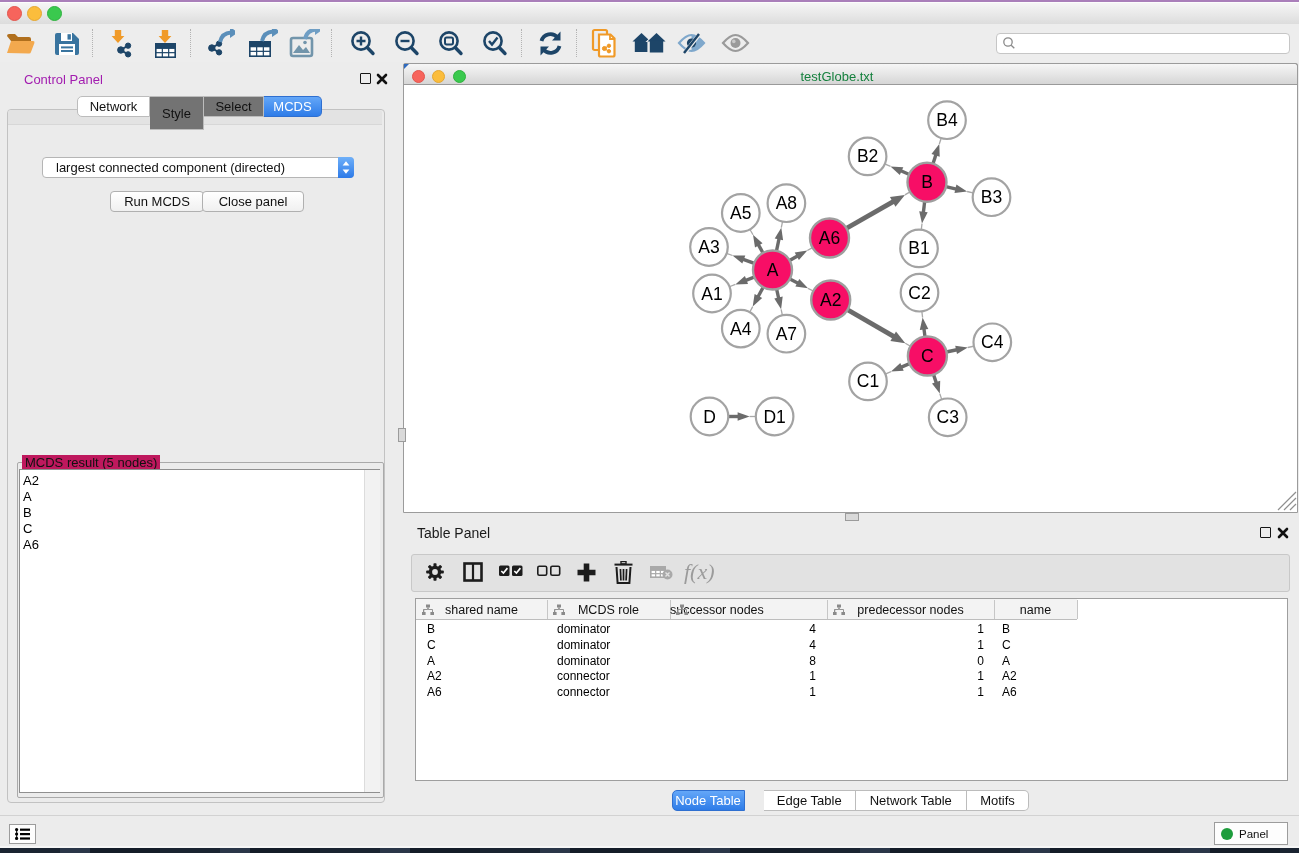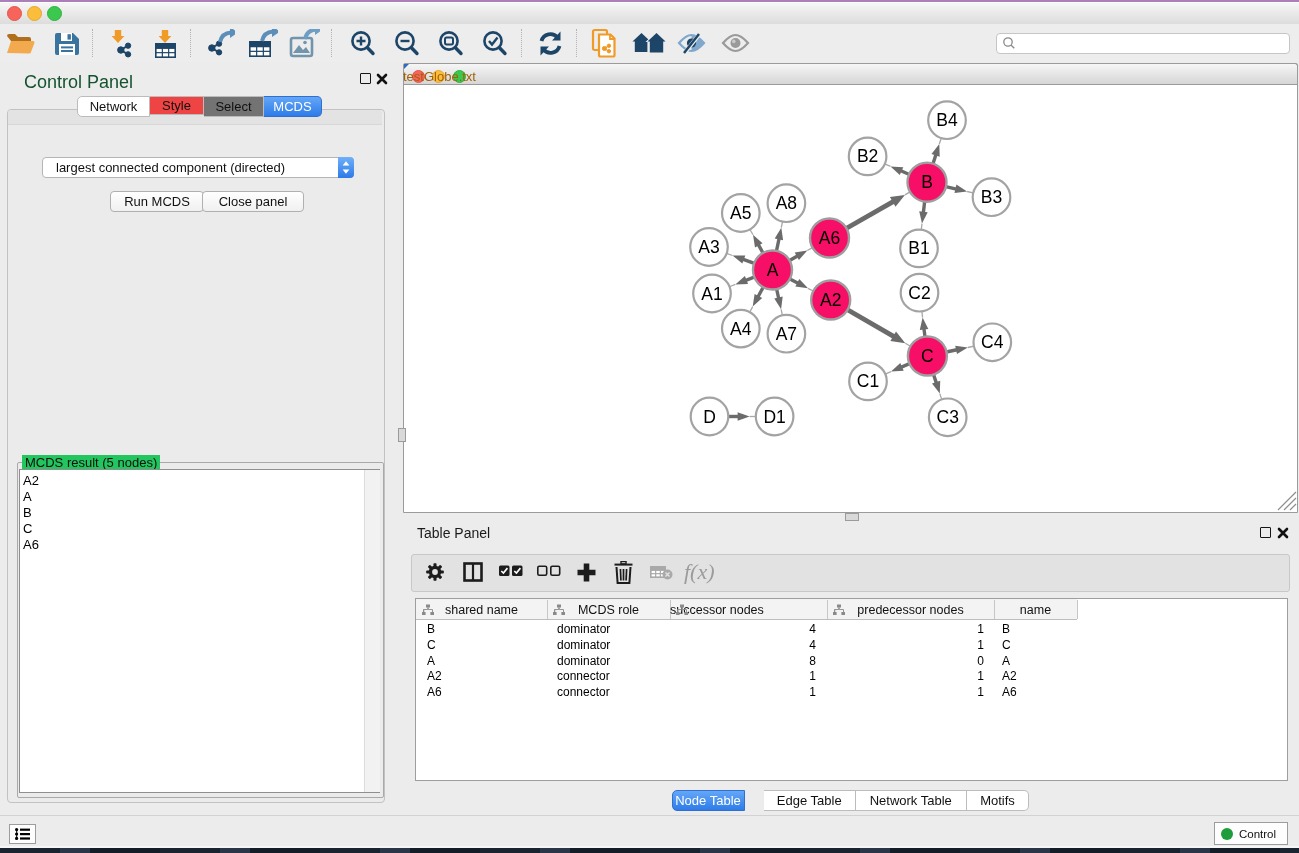--- a/index.html
+++ b/index.html
@@ -141,77 +141,77 @@
       <circle cx="14.5" cy="10" r="5" fill="#9a9a9a"></circle>
       <circle cx="12.8" cy="8.4" r="1.8" fill="#c9c9c9"></circle>
     </svg>
 
 <div class="abs" style="left:996px;top:33px;width:292px;height:19px;background:#fff;border:1px solid #c6c6c6;border-radius:4px"></div>
 <svg class="abs" style="left:1002px;top:36px" width="14" height="14" viewBox="0 0 14 14">
       <circle cx="6" cy="6" r="4.2" fill="none" stroke="#8a8a8a" stroke-width="1.3"></circle>
       <line x1="9.2" y1="9.2" x2="12.3" y2="12.3" stroke="#8a8a8a" stroke-width="1.3"></line>
     </svg>
 
-<div class="abs" style="left:24px;top:71.5px;font-size:18px;color:#14532d">Control Panel</div>
+<div class="abs" style="left:24px;top:71.5px;font-size:13px;color:#a21caf">Control Panel</div>
 <div class="abs" style="left:360px;top:73px;width:9px;height:9px;border:1.6px solid #151515;border-radius:1px"></div>
 <svg class="abs" style="left:376px;top:73px" width="12" height="12" viewBox="0 0 12 12">
       <path d="M2 2 L10 10 M10 2 L2 10" stroke="#111" stroke-width="2.6" stroke-linecap="round"></path>
     </svg>
 
 <div class="abs" style="left:7px;top:109px;width:376px;height:692px;background:#ebebeb;border:1px solid #c2c2c2;border-radius:4px"></div>
 <div class="abs" style="left:8px;top:110px;width:374px;height:14px;background:#e3e3e3;border-bottom:1px solid #d7d7d7;border-radius:3px 3px 0 0"></div>
 
 <div class="abs" style="left:77px;top:96px;width:73px;height:21px;background:#fff;border:1px solid #bcbcbc;border-radius:5px 0 0 5px;box-sizing:border-box;display:flex;align-items:center;justify-content:center;font-size:13px;color:#111">Network</div>
-<div class="abs" style="left:150px;top:96px;width:54px;height:19px;background:#ef4444;border:1px solid #bcbcbc;border-left:none;box-sizing:border-box;display:flex;align-items:center;justify-content:center;font-size:13px;color:#111">Style</div>
+<div class="abs" style="left:150px;top:96px;width:54px;height:34px;background:#737373;border:1px solid #bcbcbc;border-left:none;box-sizing:border-box;display:flex;align-items:center;justify-content:center;font-size:13px;color:#111">Style</div>
 <div class="abs" style="left:204px;top:96px;width:60px;height:21px;background:#737373;border:1px solid #bcbcbc;border-left:none;box-sizing:border-box;display:flex;align-items:center;justify-content:center;font-size:13px;color:#111">Select</div>
 <div class="abs" style="left:264px;top:96px;width:58px;height:21px;background:linear-gradient(#64a7f8,#2e7ce8);border:1px solid #2e6fd0;border-left:none;border-radius:0 5px 5px 0;box-sizing:border-box;display:flex;align-items:center;justify-content:center;font-size:13px;color:#fff">MCDS</div>
 
 <div class="abs" style="left:42px;top:157px;width:312px;height:21px;background:#fff;border:1px solid #b5b5b5;border-radius:4px;box-sizing:border-box"></div>
 <div class="abs" style="left:56px;top:160px;font-size:13px;color:#111">largest connected component (directed)</div>
 <div class="abs" style="left:338px;top:157px;width:16px;height:21px;background:linear-gradient(#6fb0f9,#2d7ae8);border-radius:0 4px 4px 0"></div>
 <svg class="abs" style="left:340px;top:160px" width="12" height="15" viewBox="0 0 12 15">
       <path d="M6 1.2 L9.4 5.6 L2.6 5.6 Z" fill="#fff"></path>
       <path d="M6 13.8 L9.4 9.4 L2.6 9.4 Z" fill="#fff"></path>
     </svg>
 <div class="abs btn" style="left:110px;top:191px;width:94px;height:21px;box-sizing:border-box">Run MCDS</div>
 <div class="abs btn" style="left:202px;top:191px;width:102px;height:21px;box-sizing:border-box">Close panel</div>
 
 <div class="abs" style="left:17px;top:462px;width:365px;height:334px;border:1px solid #a9a9a9;border-radius:2px"></div>
-<div class="abs" style="left:22px;top:455px;background:#22c55e;padding:0 3px;font-size:13px;color:#111">MCDS result (5 nodes)</div>
+<div class="abs" style="left:22px;top:455px;background:#be185d;padding:0 3px;font-size:13px;color:#111">MCDS result (5 nodes)</div>
 <div class="abs" style="left:19px;top:469px;width:361px;height:324px;background:#fff;border:1px solid #8f8f8f;box-sizing:border-box"></div>
 <div class="abs" style="left:364px;top:470px;width:15px;height:322px;background:#f2f2f2;border-left:1px solid #dcdcdc"></div>
 <div class="abs" style="left:23px;top:473px;font-size:13px;color:#000;line-height:16px">A2<br>A<br>B<br>C<br>A6</div>
 
 <div class="abs" style="left:0;top:815px;width:1299px;height:1px;background:#d2d2d2"></div>
 <div class="abs" style="left:9px;top:824px;width:27px;height:20px;background:#fdfdfd;border:1px solid #9c9c9c;box-sizing:border-box"></div>
 <svg class="abs" style="left:15px;top:828px" width="16" height="12" viewBox="0 0 16 12">
       <circle cx="1.6" cy="1.6" r="1.6" fill="#000"></circle>
       <circle cx="1.6" cy="6" r="1.6" fill="#000"></circle>
       <circle cx="1.6" cy="10.4" r="1.6" fill="#000"></circle>
       <rect x="1.2" y="1" width="1" height="10" fill="#000"></rect>
       <rect x="5" y="0.6" width="10" height="2.2" fill="#000"></rect>
       <rect x="5" y="5" width="10" height="2.2" fill="#000"></rect>
       <rect x="5" y="9.4" width="10" height="2.2" fill="#000"></rect>
     </svg>
 <div class="abs" style="left:1214px;top:822px;width:74px;height:23px;background:#fdfdfd;border:1px solid #9c9c9c;box-sizing:border-box"></div>
 <div class="abs ttl" style="left:1221px;top:828px;width:12px;height:12px;background:#1d9c3c"></div>
-<div class="abs" style="left:1239px;top:828px;font-size:11.5px;color:#111">Control</div>
+<div class="abs" style="left:1239px;top:828px;font-size:11.5px;color:#111">Panel</div>
 <div class="abs" style="left:0;top:846px;width:1299px;height:2px;background:#f6f6f6"></div>
 <div class="abs" style="left:0;top:848px;width:1299px;height:5px;background:#1d2836"></div>
 <div class="abs" style="left:0;top:848px;width:1299px;height:5px;background:repeating-linear-gradient(90deg,#1a2431 0 60px,#2a3648 60px 90px,#141c28 90px 160px)"></div>
 
 <div class="abs" style="left:403px;top:63px;width:895px;height:450px;background:#fff;border:1px solid #9b9b9b;border-radius:3px 3px 0 0;box-sizing:border-box"></div>
 <div class="abs" style="left:403px;top:63px;width:895px;height:22px;background:linear-gradient(#f6f6f6,#d6d6d6);border:1px solid #9b9b9b;border-radius:3px 3px 0 0;box-sizing:border-box;border-bottom:1px solid #9a9a9a"></div>
 <svg class="abs" style="left:404px;top:64px" width="5" height="5" viewBox="0 0 5 5">
       <path d="M0 0 L5 0 L0 5 Z" fill="#2f6bbf"></path>
     </svg>
 <div class="abs ttl" style="left:412px;top:69.5px;width:11px;height:11px;background:#f7645c;border:0.5px solid #e2554d"></div>
 <div class="abs ttl" style="left:432px;top:69.5px;width:11px;height:11px;background:#fbbd3c;border:0.5px solid #e5a731"></div>
 <div class="abs ttl" style="left:452.5px;top:69.5px;width:11px;height:11px;background:#3ac94e;border:0.5px solid #2fb23f"></div>
-<div class="abs" style="left:403px;top:69px;width:868px;font-size:13px;color:#a16207">testGlobe.txt</div>
+<div class="abs" style="left:403px;top:69px;width:868px;text-align:center;font-size:13px;color:#15803d">testGlobe.txt</div>
 
 <div class="abs" style="left:404px;top:85px;width:893px;height:427px;overflow:hidden">
       <svg width="893" height="427" viewBox="0 0 893 427">
         <line x1="331.3" y1="199.4" x2="324.8" y2="202.0" stroke="#a8a8a8" stroke-width="1.3"></line>
         <line x1="368.5" y1="185.0" x2="340.6" y2="195.8" stroke="#6b6b6b" stroke-width="3.4"></line>
         <polygon points="331.3,199.4 340.9,191.1 344.0,199.1" fill="#6b6b6b"></polygon>
         <line x1="328.5" y1="170.5" x2="321.9" y2="168.1" stroke="#a8a8a8" stroke-width="1.3"></line>
         <line x1="368.5" y1="185.0" x2="337.9" y2="173.9" stroke="#6b6b6b" stroke-width="3.4"></line>
         <polygon points="328.5,170.5 341.3,170.6 338.3,178.6" fill="#6b6b6b"></polygon>
         <line x1="348.7" y1="221.6" x2="345.4" y2="227.8" stroke="#a8a8a8" stroke-width="1.3"></line>

